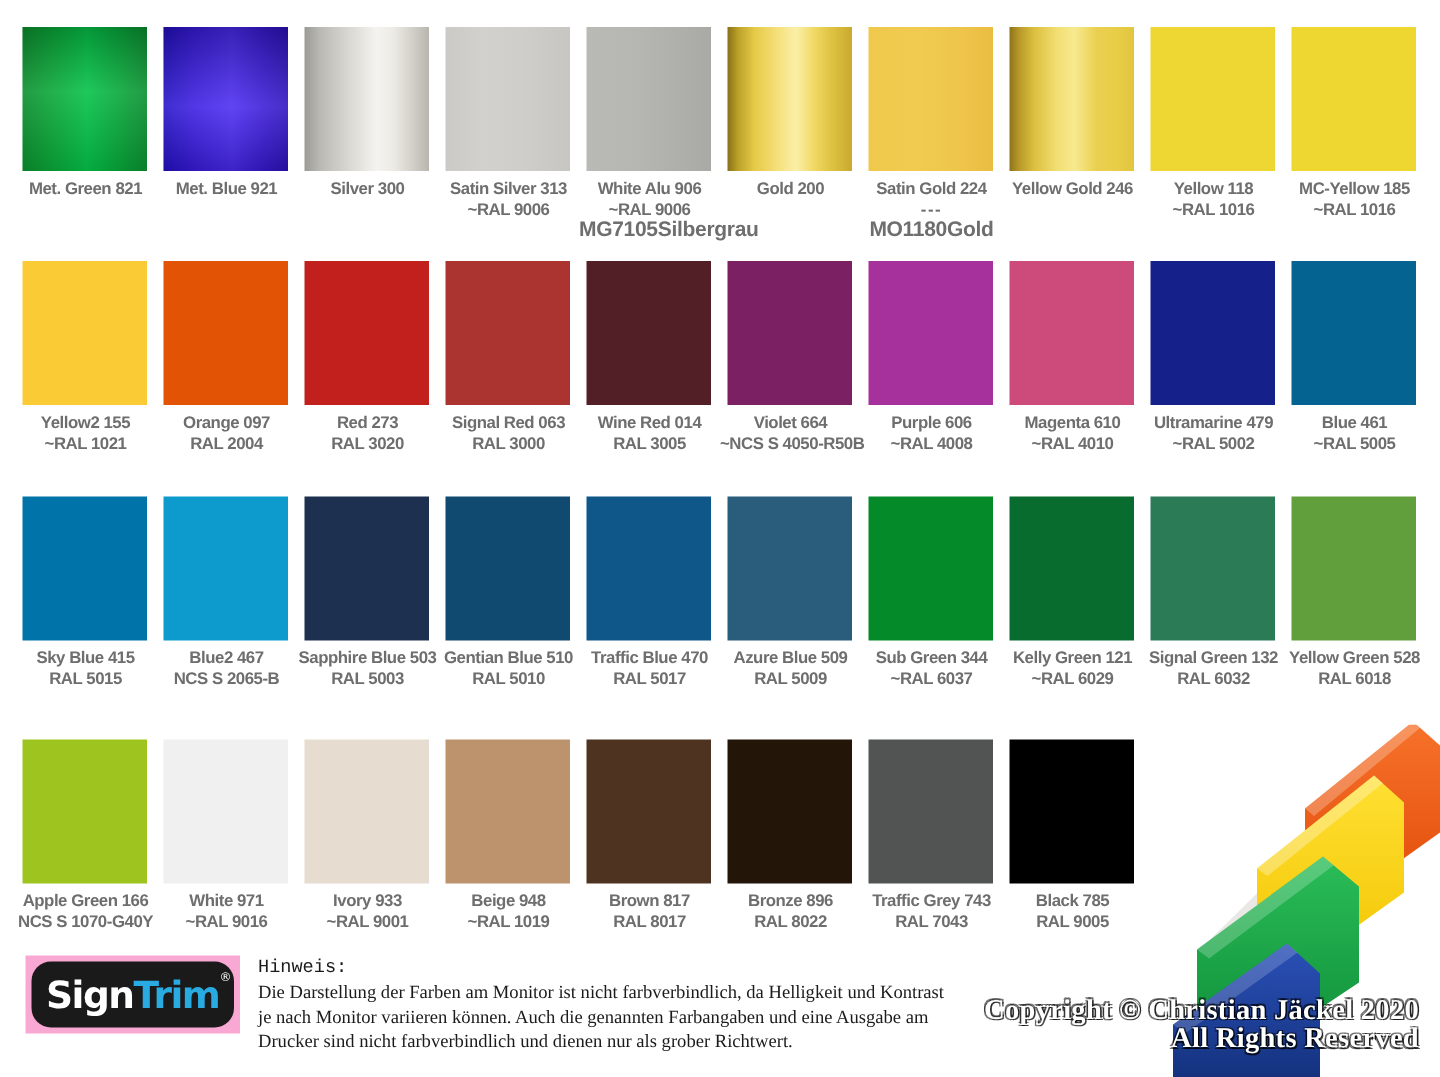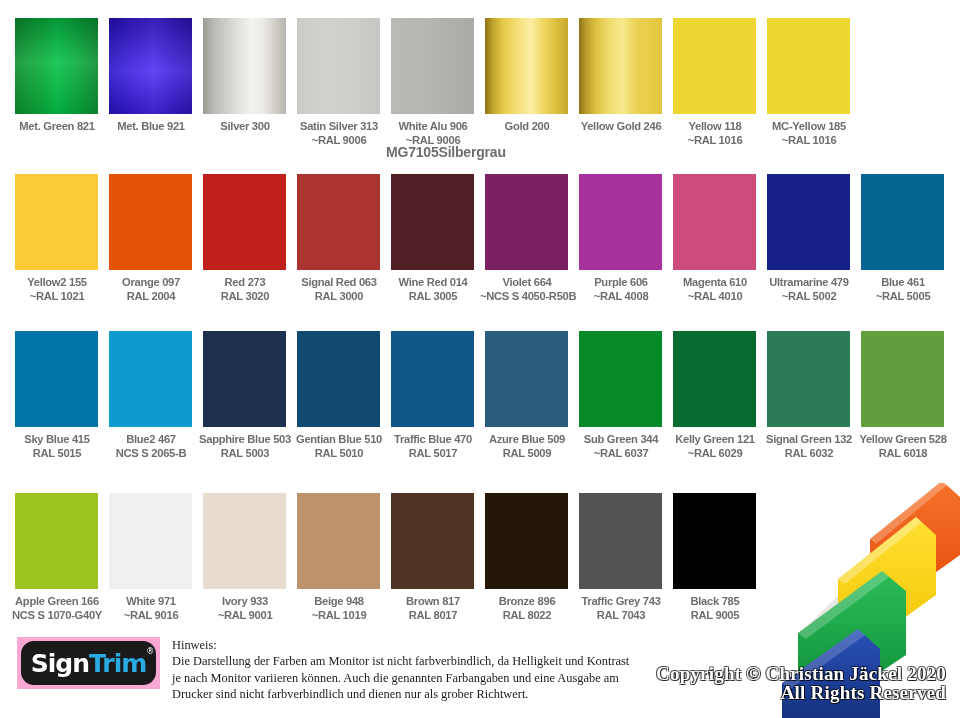--- a/index.html
+++ b/index.html
@@ -122,21 +122,21 @@
 
   .note {
     position: absolute;
     left: 172px; top: 637px;
     width: 560px;
     font-family: "Liberation Serif", serif;
     font-size: 12.4px;
     line-height: 16.3px;
     color: #1b1b1b;
   }
-  .note-title { font-weight: normal; }
+  .note-title { font-weight: normal; font-family: Liberation Mono, monospace; }
 
   
   .photo {
     position: absolute;
     right: 0; bottom: 0;
     width: 230px; height: 235px;
     overflow: hidden;
     pointer-events: none;
   }
   .copyright {
@@ -181,20 +181,26 @@
       </div>
       <div class="cell">
         <div class="chip white-alu"></div>
         <div class="cap l1">White Alu 906</div>
         <div class="cap">~RAL 9006</div>
         <div class="cap l3">MG7105Silbergrau</div>
       </div>
       <div class="cell">
         <div class="chip gold200"></div>
         <div class="cap l1">Gold 200</div>
+      </div>
+      <div class="cell">
+        <div class="chip satin-gold"></div>
+        <div class="cap l1">Satin Gold 224</div>
+        <div class="cap dash">---</div>
+        <div class="cap l3">MO1180Gold</div>
       </div>
       <div class="cell">
         <div class="chip yellow-gold"></div>
         <div class="cap l1">Yellow Gold 246</div>
       </div>
       <div class="cell">
         <div class="chip" style="background: rgb(238, 215, 51);"></div>
         <div class="cap l1">Yellow 118</div>
         <div class="cap">~RAL 1016</div>
       </div>

